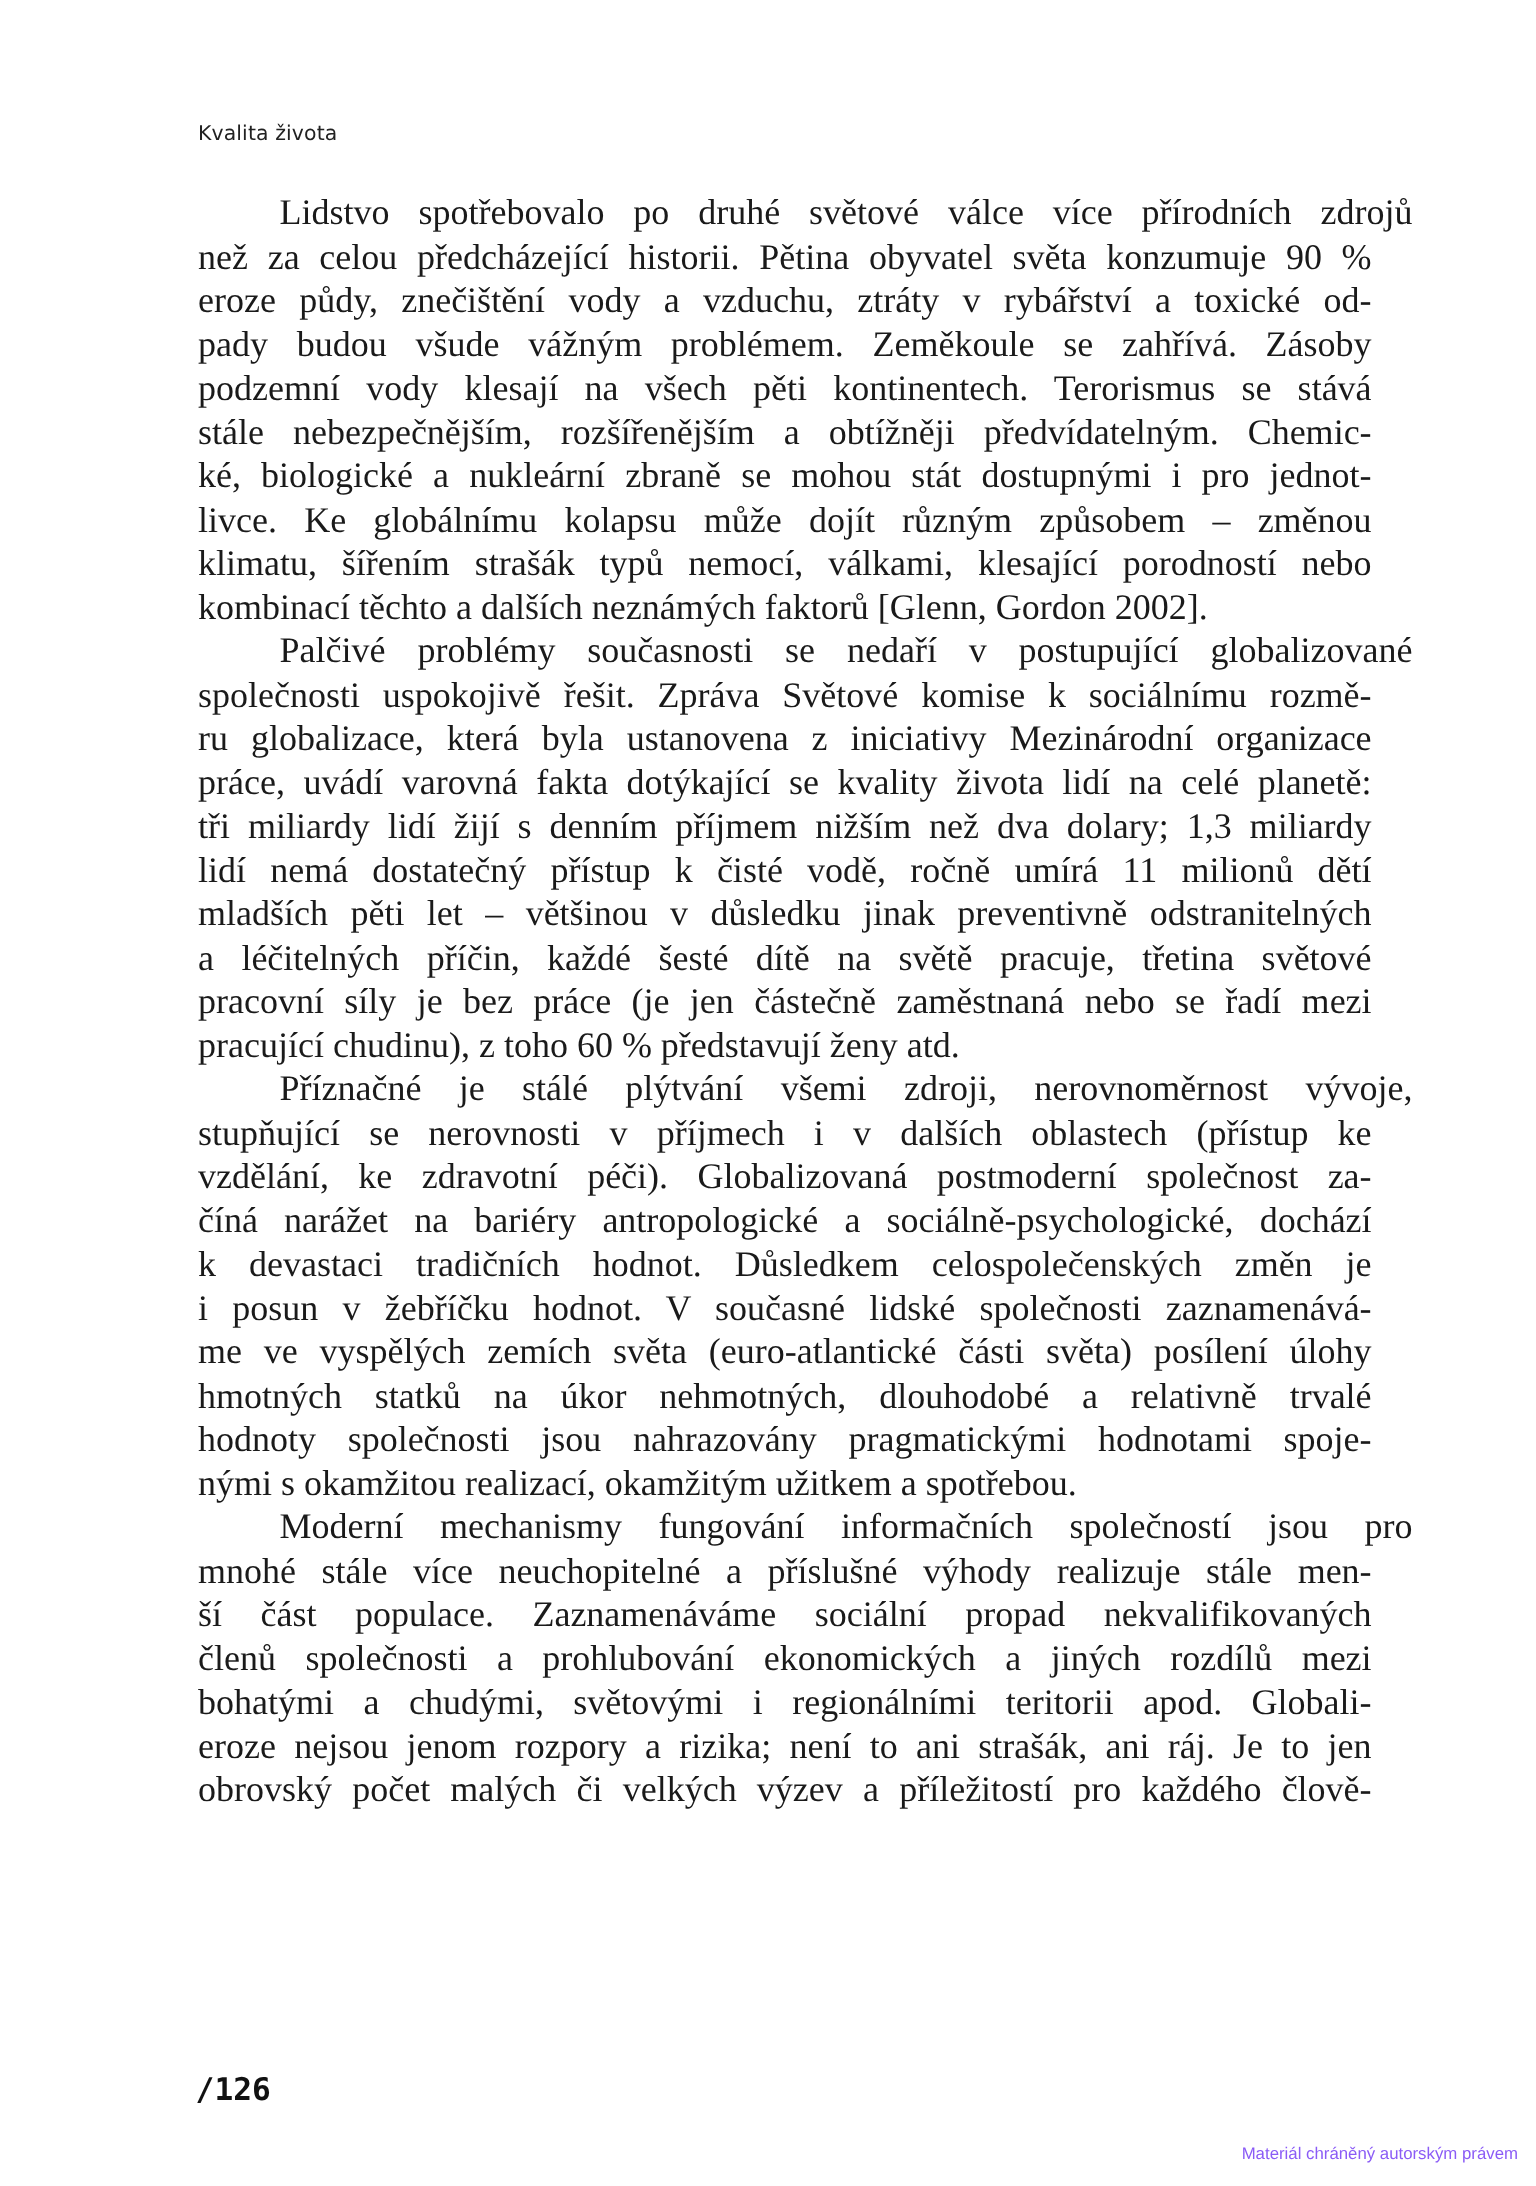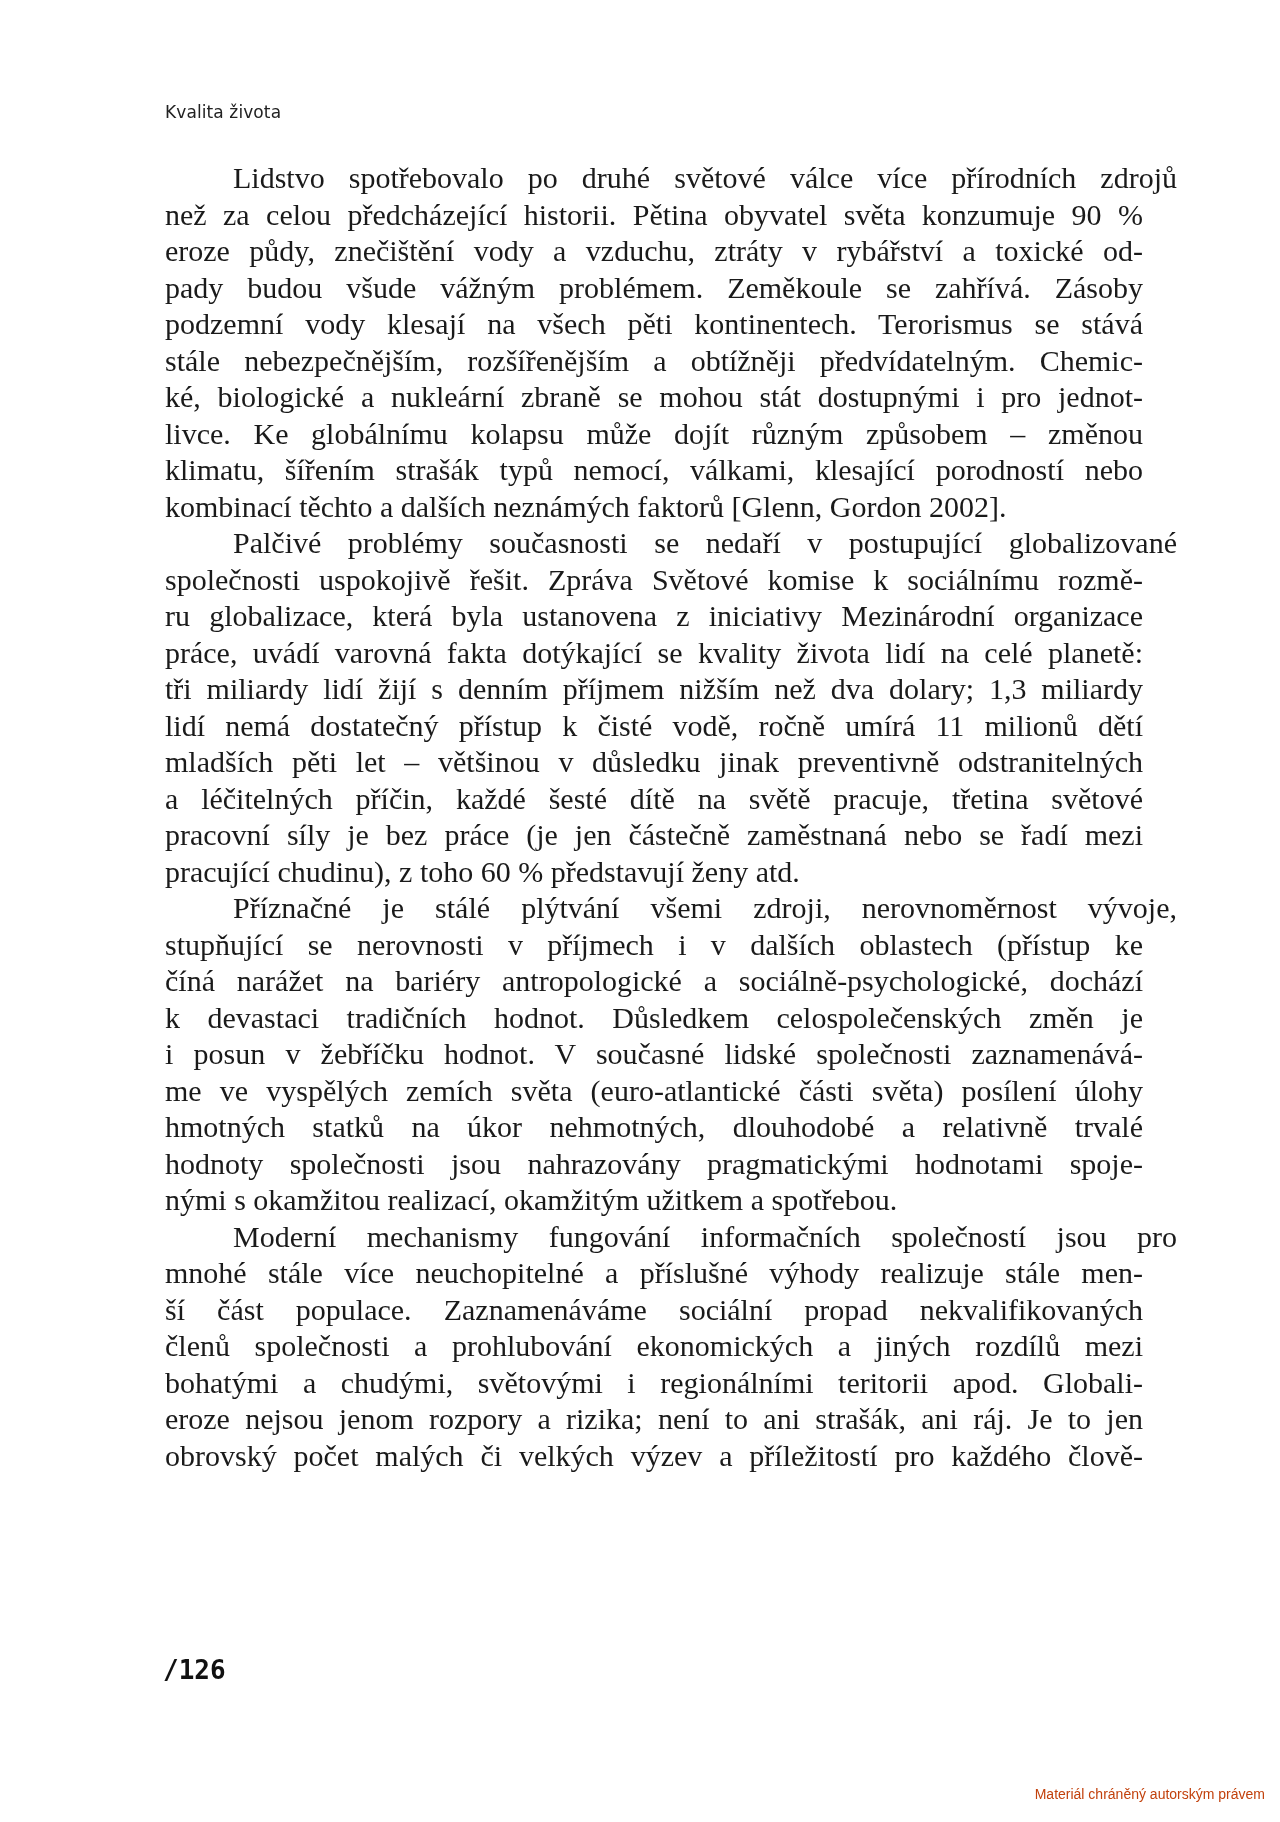--- a/index.html
+++ b/index.html
@@ -58,35 +58,35 @@
       text-align: justify;
       text-align-last: justify;
       white-space: normal;
     }
     .line.last .line-inner {
       text-align-last: left;
     }
     .page-number {
       position: absolute;
       left: 163px;
-      top: 1656px;
+      top: 1728px;
       font-family: "DejaVu Sans Mono", monospace;
       font-weight: bold;
       font-size: 26px;
       line-height: 28px;
       color: #111;
     }
     .watermark {
       position: absolute;
       right: 15px;
       top: 1785px;
       font-family: "Liberation Sans", sans-serif;
       font-size: 14px;
       line-height: 18px;
-      color: #c2410c;
+      color: #8b5cf6;
     }
   </style>
 </head>
 <body>
 
 <div class="running-head">Kvalita života</div>
 
 <div class="body-text">
 
   <div class="para">
@@ -111,20 +111,21 @@
     <span class="line"><span class="line-inner">lidí nemá dostatečný přístup k čisté vodě, ročně umírá 11 milionů dětí</span></span>
     <span class="line"><span class="line-inner">mladších pěti let – většinou v důsledku jinak preventivně odstranitelných</span></span>
     <span class="line"><span class="line-inner">a léčitelných příčin, každé šesté dítě na světě pracuje, třetina světové</span></span>
     <span class="line"><span class="line-inner">pracovní síly je bez práce (je jen částečně zaměstnaná nebo se řadí mezi</span></span>
     <span class="line last"><span class="line-inner">pracující chudinu), z toho 60 % představují ženy atd.</span></span>
   </div>
 
   <div class="para">
     <span class="line first"><span class="line-inner">Příznačné je stálé plýtvání všemi zdroji, nerovnoměrnost vývoje,</span></span>
     <span class="line"><span class="line-inner">stupňující se nerovnosti v příjmech i v dalších oblastech (přístup ke</span></span>
+    <span class="line"><span class="line-inner">vzdělání, ke zdravotní péči). Globalizovaná postmoderní společnost za-</span></span>
     <span class="line"><span class="line-inner">číná narážet na bariéry antropologické a sociálně-psychologické, dochází</span></span>
     <span class="line"><span class="line-inner">k devastaci tradičních hodnot. Důsledkem celospolečenských změn je</span></span>
     <span class="line"><span class="line-inner">i posun v žebříčku hodnot. V současné lidské společnosti zaznamenává-</span></span>
     <span class="line"><span class="line-inner">me ve vyspělých zemích světa (euro-atlantické části světa) posílení úlohy</span></span>
     <span class="line"><span class="line-inner">hmotných statků na úkor nehmotných, dlouhodobé a relativně trvalé</span></span>
     <span class="line"><span class="line-inner">hodnoty společnosti jsou nahrazovány pragmatickými hodnotami spoje-</span></span>
     <span class="line last"><span class="line-inner">nými s okamžitou realizací, okamžitým užitkem a spotřebou.</span></span>
   </div>
 
   <div class="para">

